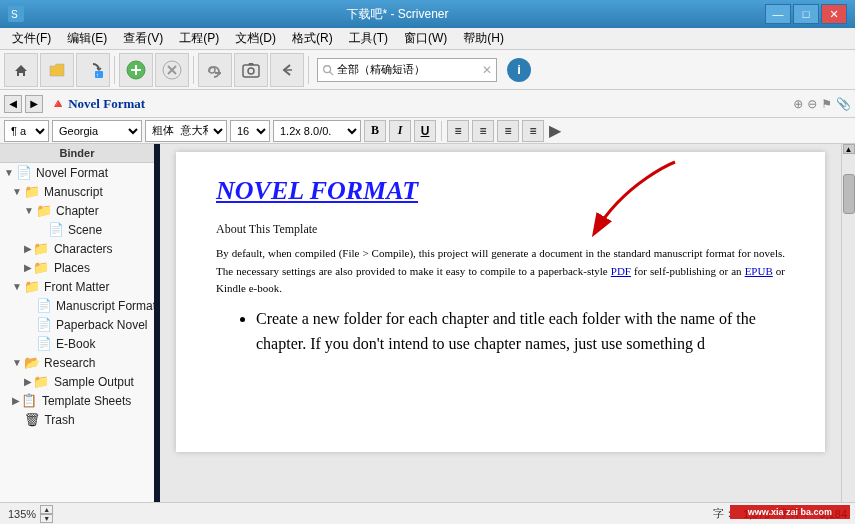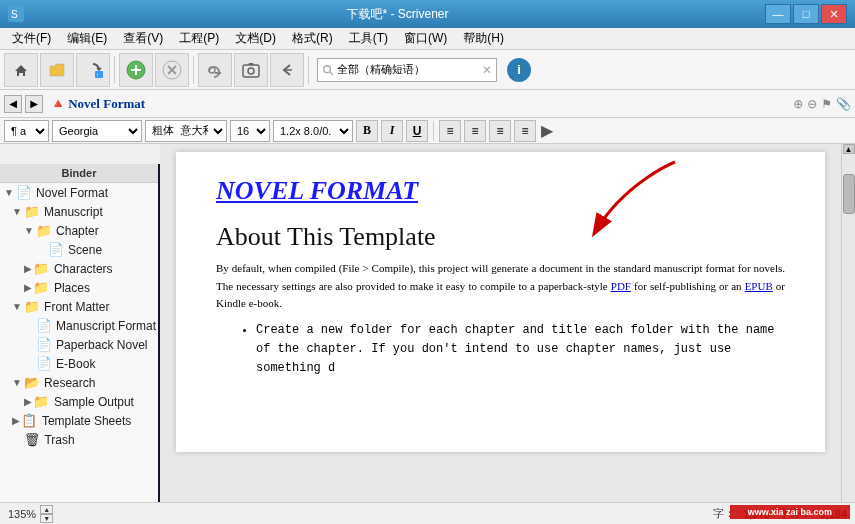--- a/index.html
+++ b/index.html
@@ -76,25 +76,24 @@
     
     .main-area {
       display: flex;
       height: calc(524px - 28px - 22px - 40px - 28px - 22px);
     }
 
     
     .binder {
       width: 160px;
       background: #f8f8f8;
-      border-right: 2px solid #0f172a;
+      border-right: 6px solid #0f172a;
       display: flex;
       flex-direction: column;
       overflow: hidden;
-      margin-top: 20px;
     }
     .binder-header {
       background: #e0e0e0;
       border-bottom: 1px solid #ccc;
       padding: 3px 8px;
       font-size: 11px;
       font-weight: bold;
       color: #333;
       text-align: center;
     }
@@ -130,37 +129,37 @@
       font-weight: bold;
       font-style: italic;
       color: #1a1aff;
       text-decoration: underline;
       margin-bottom: 16px;
       font-variant: small-caps;
       text-transform: uppercase;
     }
     .section-heading {
       font-family: Georgia, serif;
-      font-size: 26px;
+      font-size: 12px;
       font-weight: normal;
       color: #111;
       margin: 12px 0 8px 0;
     }
     .body-text {
       font-family: Georgia, serif;
       font-size: 11px;
       line-height: 1.6;
       color: #000;
       text-align: justify;
       margin-bottom: 8px;
     }
     .body-text a { color: #0000cc; text-decoration: underline; }
     .bullet-item {
-      font-family: Liberation Mono, monospace;
-      font-size: 12px;
+      font-family: Liberation Serif, serif;
+      font-size: 16px;
       line-height: 1.6;
       color: #000;
       margin-left: 20px;
       display: list-item;
       list-style: disc;
     }
 
     
     .status-bar {
       background: #f0f0f0;
@@ -324,21 +323,21 @@
   </select>
   <select class="format-select" style="width:90px;">
     <option>Georgia</option>
   </select>
   <select class="format-select" style="width:82px;font-family:Liberation Mono, monospace;">
     <option>粗体 意大利体</option>
   </select>
   <select class="format-select" style="width:40px;">
     <option>16</option>
   </select>
-  <select class="format-select" style="width:80px;">
+  <select class="format-select" style="width:88px;">
     <option>1.2x 8.0/0.</option>
   </select>
   <div class="format-btn" style="font-weight:bold;font-family:serif;">B</div>
   <div class="format-btn" style="font-style:italic;font-family:serif;">I</div>
   <div class="format-btn" style="text-decoration:underline;">U</div>
   <div style="width:1px;height:20px;background:#ccc;margin:0 2px;"></div>
   <div class="format-btn">≡</div>
   <div class="format-btn">≡</div>
   <div class="format-btn">≡</div>
   <div class="format-btn">≡</div>

